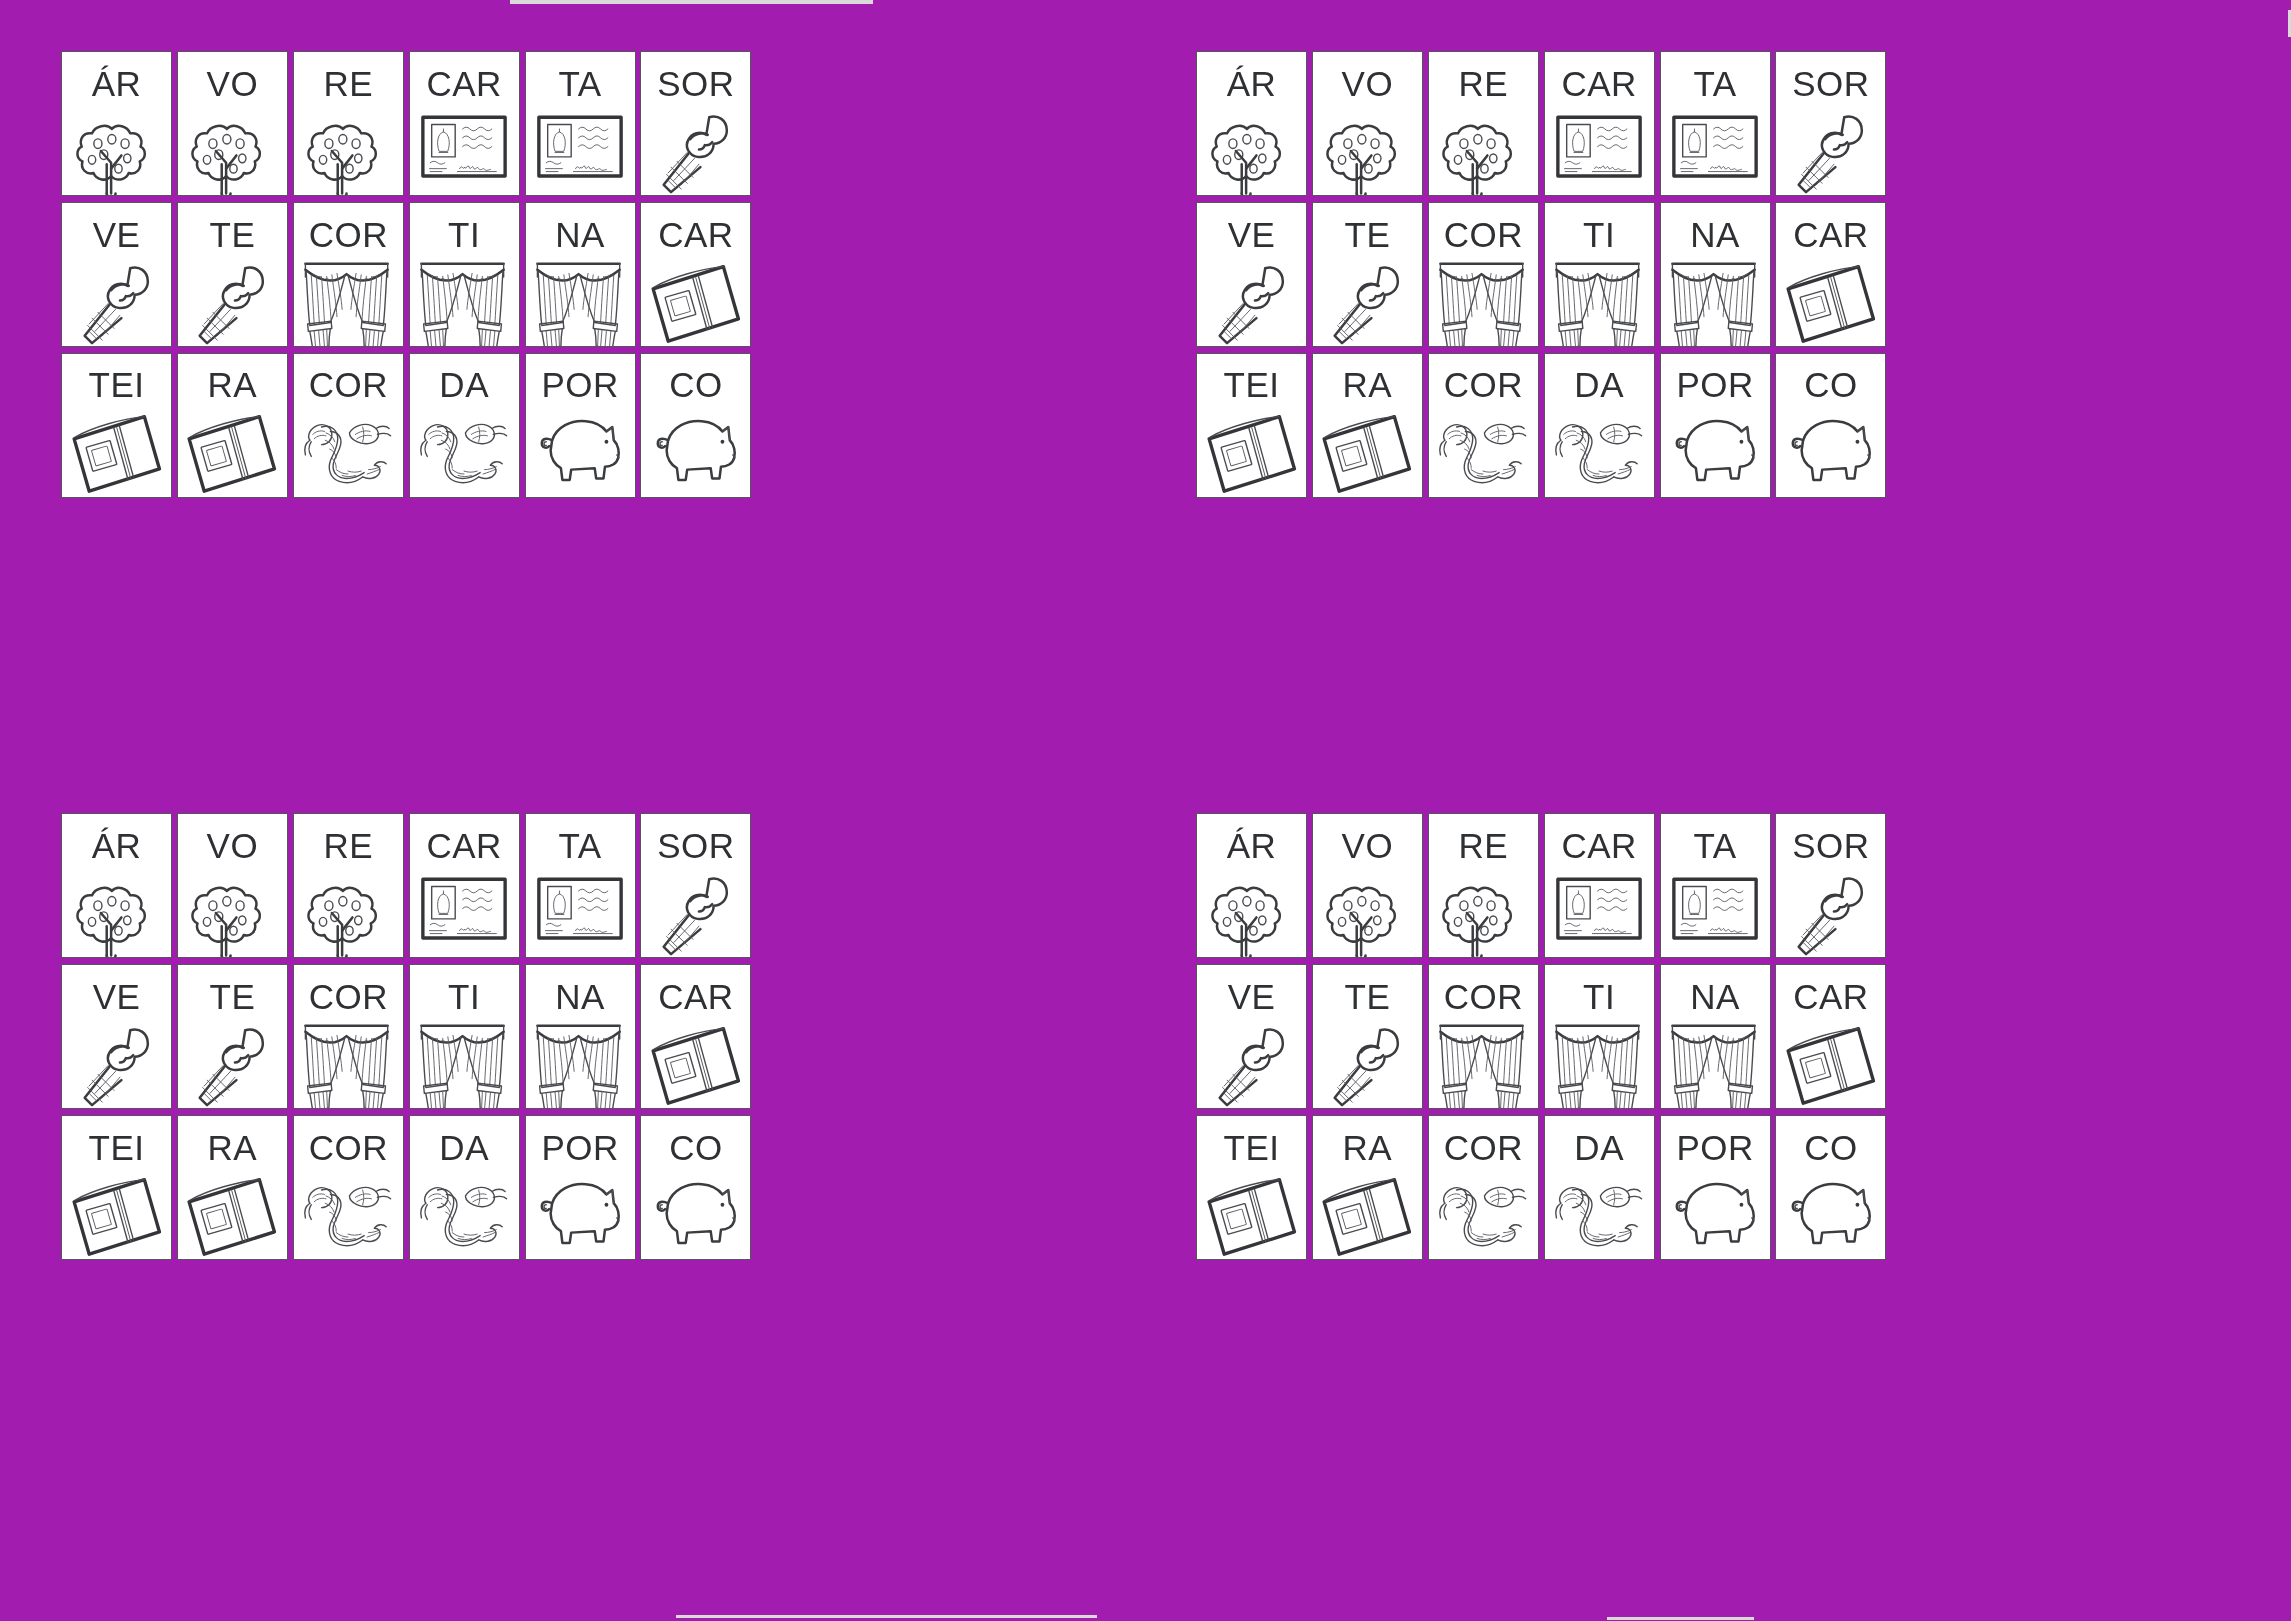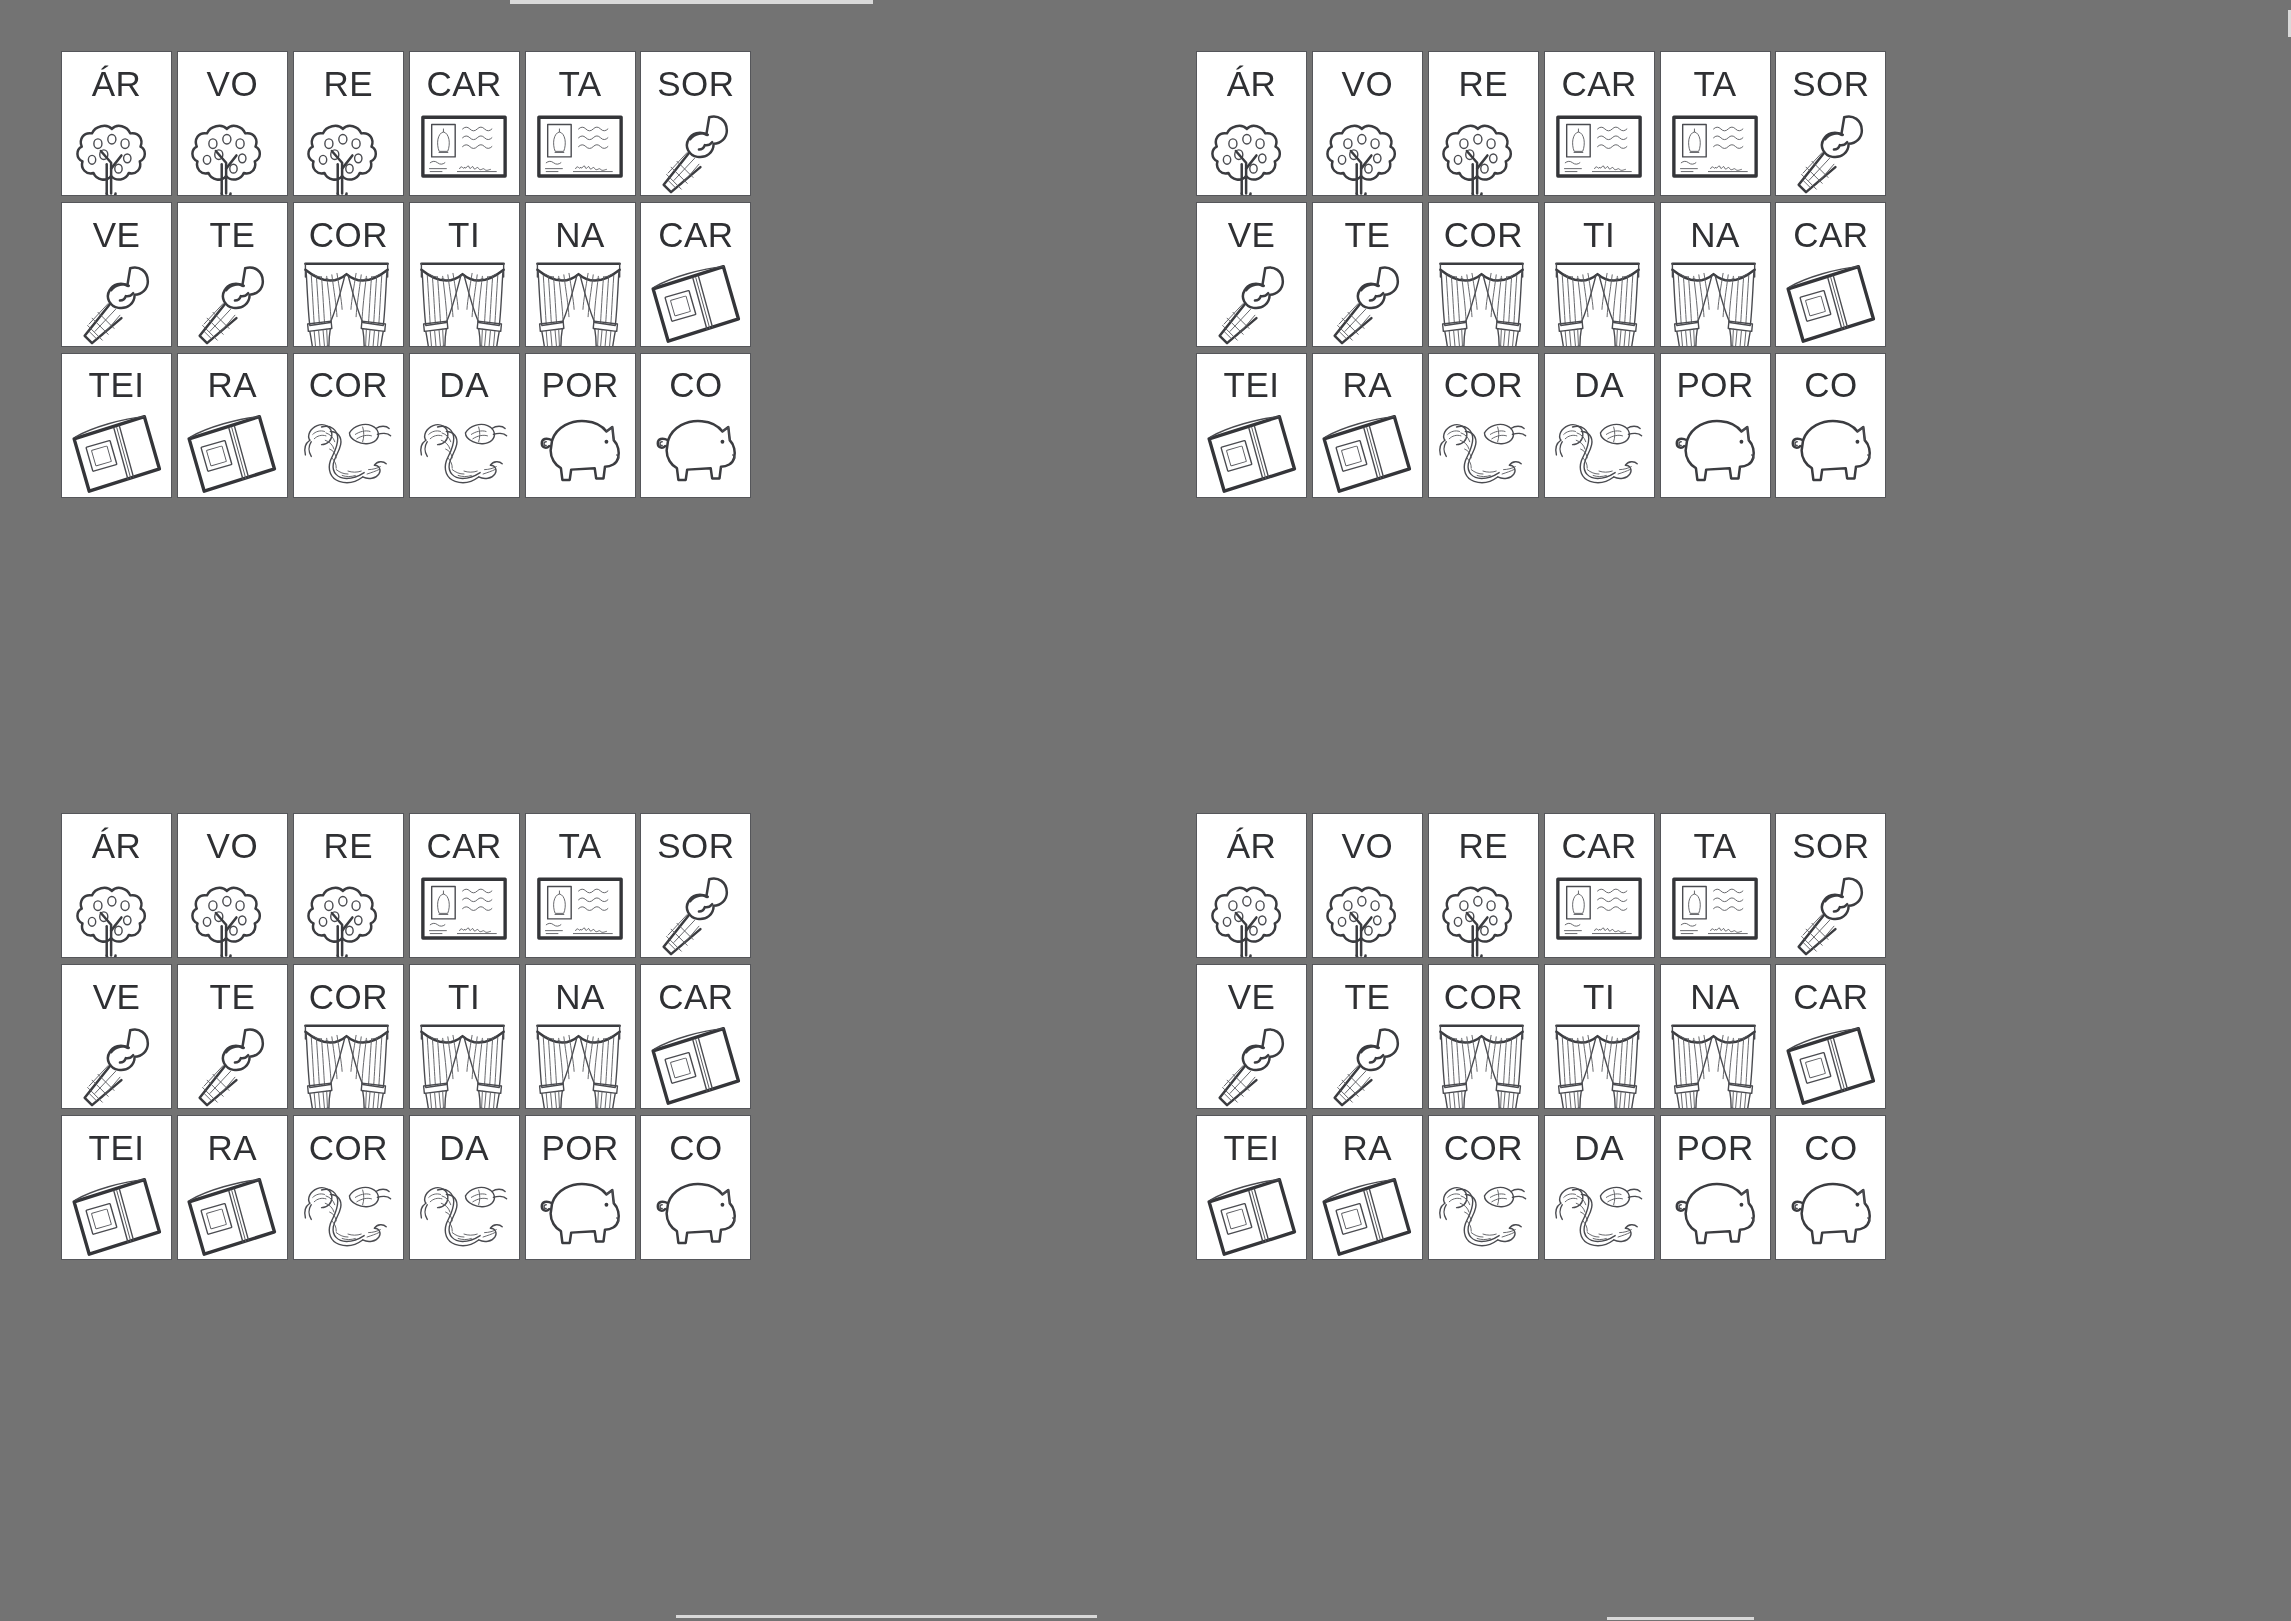--- a/index.html
+++ b/index.html
@@ -13,21 +13,21 @@
     font-family: "Liberation Sans", sans-serif;
     color: #3a3a3a;
     overflow: hidden;
     position: relative;
   }
 
   
   #sheet {
     position: absolute;
     inset: 0;
-    background: #737373;
+    background: #a21caf;
   }
 
   
   .scan-edge {
     position: absolute;
     background: #d9d9d9;
   }
   .scan-edge.top    { left: 510px; top: 0px;    width: 363px; height: 3.9px; }
   .scan-edge.right  { right: 0px;  top: 9.8px;   width: 3.9px;   height: 27.4px; }
   .scan-edge.bottom { left: 676px; bottom: 2.9px; width: 421px; height: 2.9px; }

